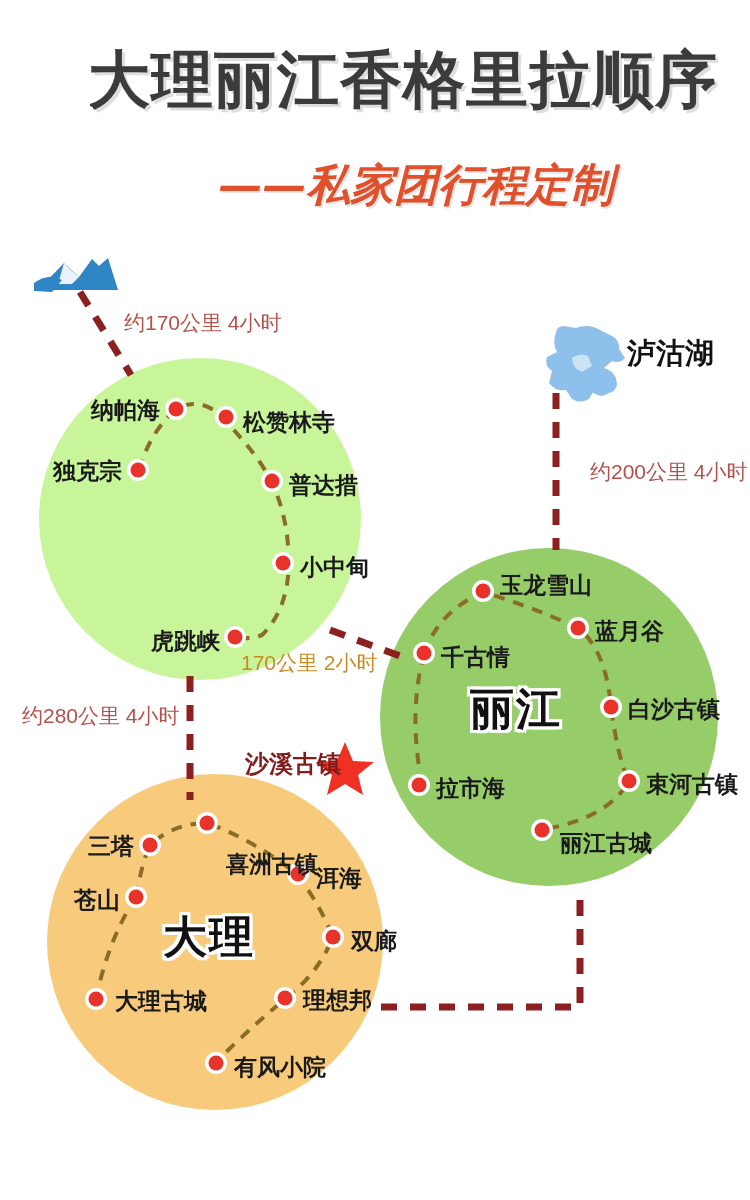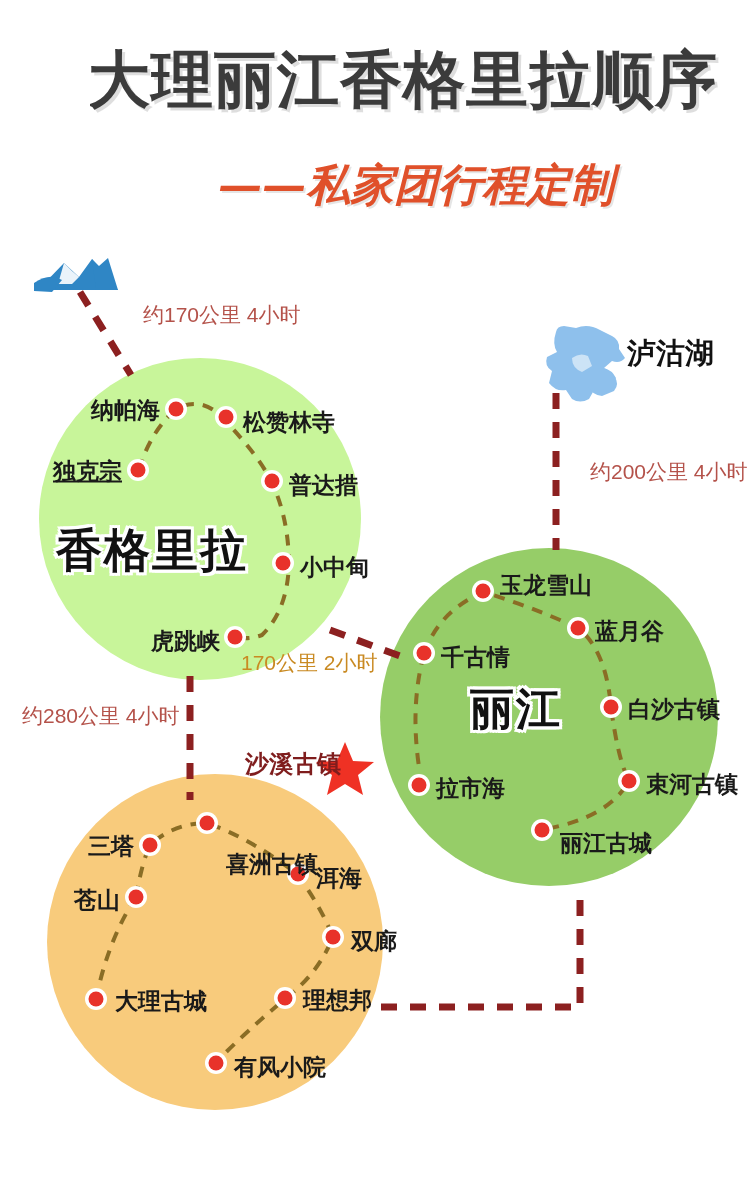--- a/index.html
+++ b/index.html
@@ -230,28 +230,28 @@
       <circle cx="333" cy="937" r="7.5" fill="#e8322a"></circle>
       <circle cx="96" cy="999" r="11" fill="#ffffff"></circle>
       <circle cx="96" cy="999" r="7.5" fill="#e8322a"></circle>
       <circle cx="285" cy="998" r="11" fill="#ffffff"></circle>
       <circle cx="285" cy="998" r="7.5" fill="#e8322a"></circle>
       <circle cx="216" cy="1063" r="11" fill="#ffffff"></circle>
       <circle cx="216" cy="1063" r="7.5" fill="#e8322a"></circle>
     </g>
   </svg>
 
-  <div class="region-label shangrila">香格里拉</div>
   <div class="region-label lijiang">丽江</div>
+  <div class="region-label dali">大理</div>
 
   <div class="landmark-name lugu">泸沽湖</div>
 
   <div class="pt-label l" style="left:160px; top:409px;">纳帕海</div>
   <div class="pt-label r" style="left:243px; top:421px;">松赞林寺</div>
-  <div class="pt-label l" style="left:122px; top:470px;text-decoration:underline;">独克宗</div>
+  <div class="pt-label l" style="left:122px; top:470px;">独克宗</div>
   <div class="pt-label r" style="left:289px; top:484px;">普达措</div>
   <div class="pt-label r" style="left:300px; top:566px;">小中甸</div>
   <div class="pt-label l" style="left:220px; top:640px;">虎跳峡</div>
 
   <div class="pt-label r" style="left:500px; top:584px;">玉龙雪山</div>
   <div class="pt-label r" style="left:595px; top:630px;">蓝月谷</div>
   <div class="pt-label r" style="left:441px; top:656px;">千古情</div>
   <div class="pt-label r" style="left:628px; top:708px;">白沙古镇</div>
   <div class="pt-label r" style="left:436px; top:787px;">拉市海</div>
   <div class="pt-label r" style="left:646px; top:783px;">束河古镇</div>
@@ -261,18 +261,18 @@
   <div class="pt-label l" style="left:134px; top:845px;">三塔</div>
   <div class="pt-label l" style="left:120px; top:899px;">苍山</div>
   <div class="pt-label r" style="left:316px; top:877px;">洱海</div>
   <div class="pt-label r" style="left:351px; top:940px;">双廊</div>
   <div class="pt-label r" style="left:115px; top:1000px;">大理古城</div>
   <div class="pt-label r" style="left:303px; top:999px;">理想邦</div>
   <div class="pt-label r" style="left:234px; top:1066px;">有风小院</div>
 
   <div class="shaxi-label">沙溪古镇</div>
 
-  <div class="dist-label" style="left:124px; top:304px;margin-left:19px;">约170公里 4小时</div>
+  <div class="dist-label" style="left:124px; top:312px;">约170公里 4小时</div>
   <div class="dist-label" style="left:590px; top:461px;">约200公里 4小时</div>
   <div class="dist-label amber" style="left:241px; top:652px;">170公里 2小时</div>
   <div class="dist-label" style="left:22px; top:705px;">约280公里 4小时</div>
 
 </div>
 
 </body></html>

